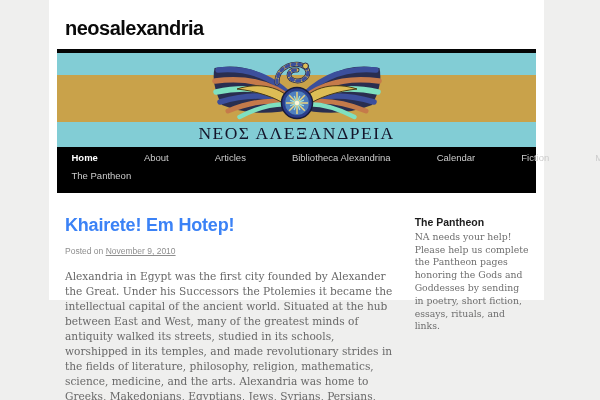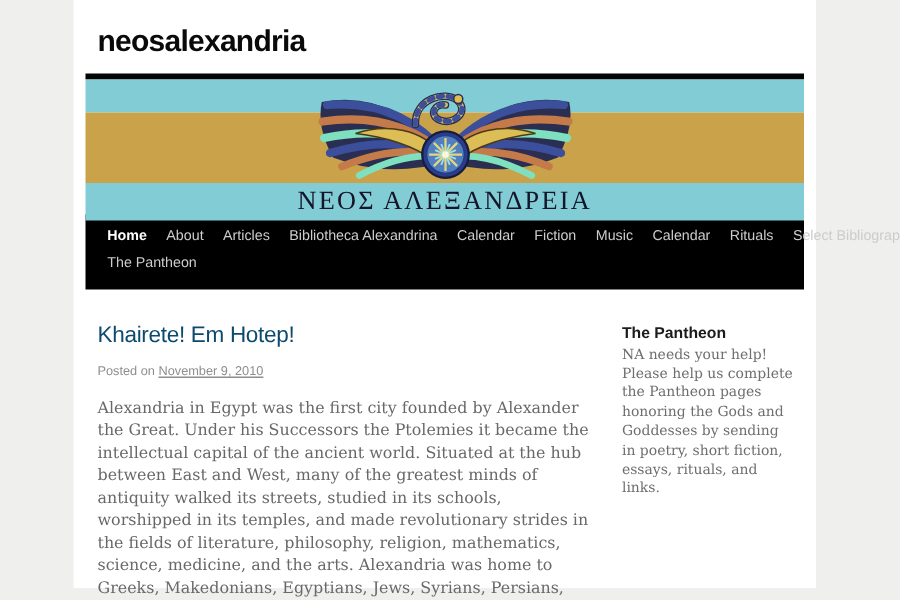--- a/index.html
+++ b/index.html
@@ -2,21 +2,21 @@
 <html style="--page-bg: #efefee; --turquoise: #82cdd5; --gold: #c9a24a; --link-blue: #3a80ba;"><head>
 <meta charset="utf-8">
 <style>
   * { margin:0; padding:0; box-sizing:border-box; }
   html,body { width:600px; height:400px; overflow:hidden; }
   body {
     background: var(--page-bg, #efefee);
     font-family: "Liberation Sans", sans-serif;
   }
   .wrapper {
-    width:495px; height:392px;
+    width:495px; height:300px;
     margin-left:49px;
     background:#ffffff;
   }
   
   .site-header { padding:17px 16px 0 16px; display:flex; align-items:flex-end; justify-content:space-between; }
   .site-title {
     font-size:20px; font-weight:bold; color:#0a0a0a; letter-spacing:-0.5px;
     text-decoration:none; line-height:1.1;
   }
   .site-description {
@@ -37,30 +37,30 @@
   .banner-caption {
     position:absolute; left:0; right:0; top:72px;
     text-align:center;
     font-family:"Liberation Serif", serif;
     font-size:17.5px; color:#14142a; letter-spacing:1.5px;
     line-height:1;
   }
   .emblem { position:absolute; left:50%; top:2px; transform:translateX(-50%); }
   
   .nav-bar { background:#000000; margin:0 8px; padding:6px 8px 7px 8px; }
-  .nav-row { display:flex; flex-wrap:nowrap; }
+  .nav-row { display:flex; flex-wrap:nowrap;gap:33px; }
   .nav-item {
     color:#cccccc; font-size:9.5px; text-decoration:none;
     padding:3px 6.5px; white-space:nowrap; cursor:pointer; line-height:1.3;
   }
   .nav-item.current { color:#ffffff; font-weight:bold; }
   
   .main { display:flex; padding:22px 14px 0 16px; }
   .content-col { width:347px; }
-  .post-title { font-size:15px; font-weight:normal; color:#0c4a6e; letter-spacing:-0.2px; }
+  .post-title { font-size:18px; font-weight:bold; color:#3b82f6; letter-spacing:-0.2px; }
   .post-meta {
     font-size:8.5px; color:#8e8e8e; margin-top:10px; margin-bottom:13px;
   }
   .post-meta a { color:#8e8e8e; text-decoration:underline; cursor:pointer; }
   .post-body p {
     font-family:"DejaVu Serif", serif;
     font-size:10.6px; line-height:1.42; color:#686868;
     margin-bottom:14px; text-align:left;
   }
   

